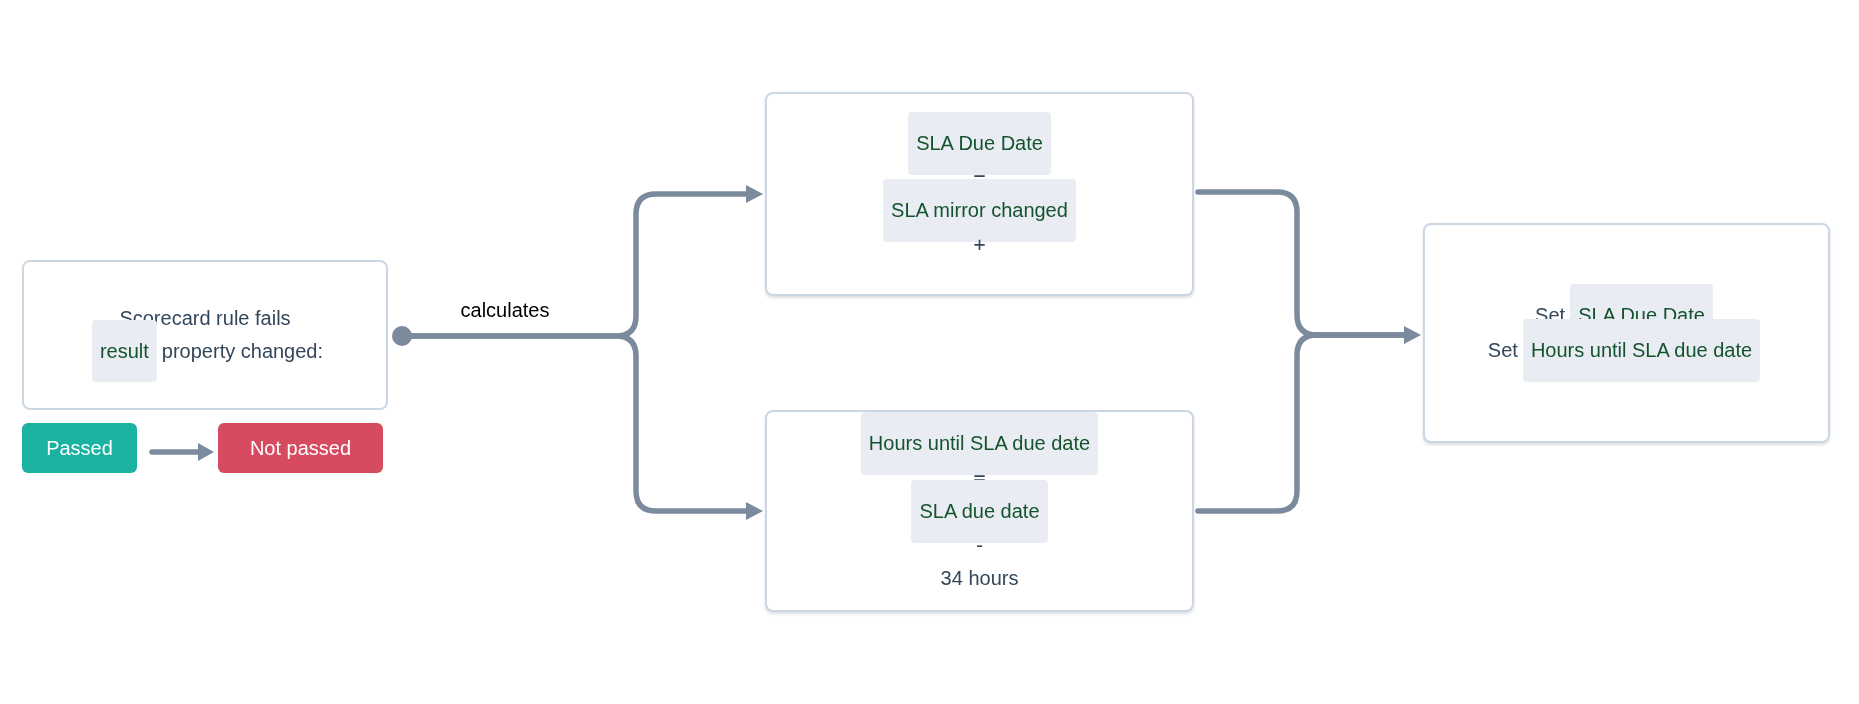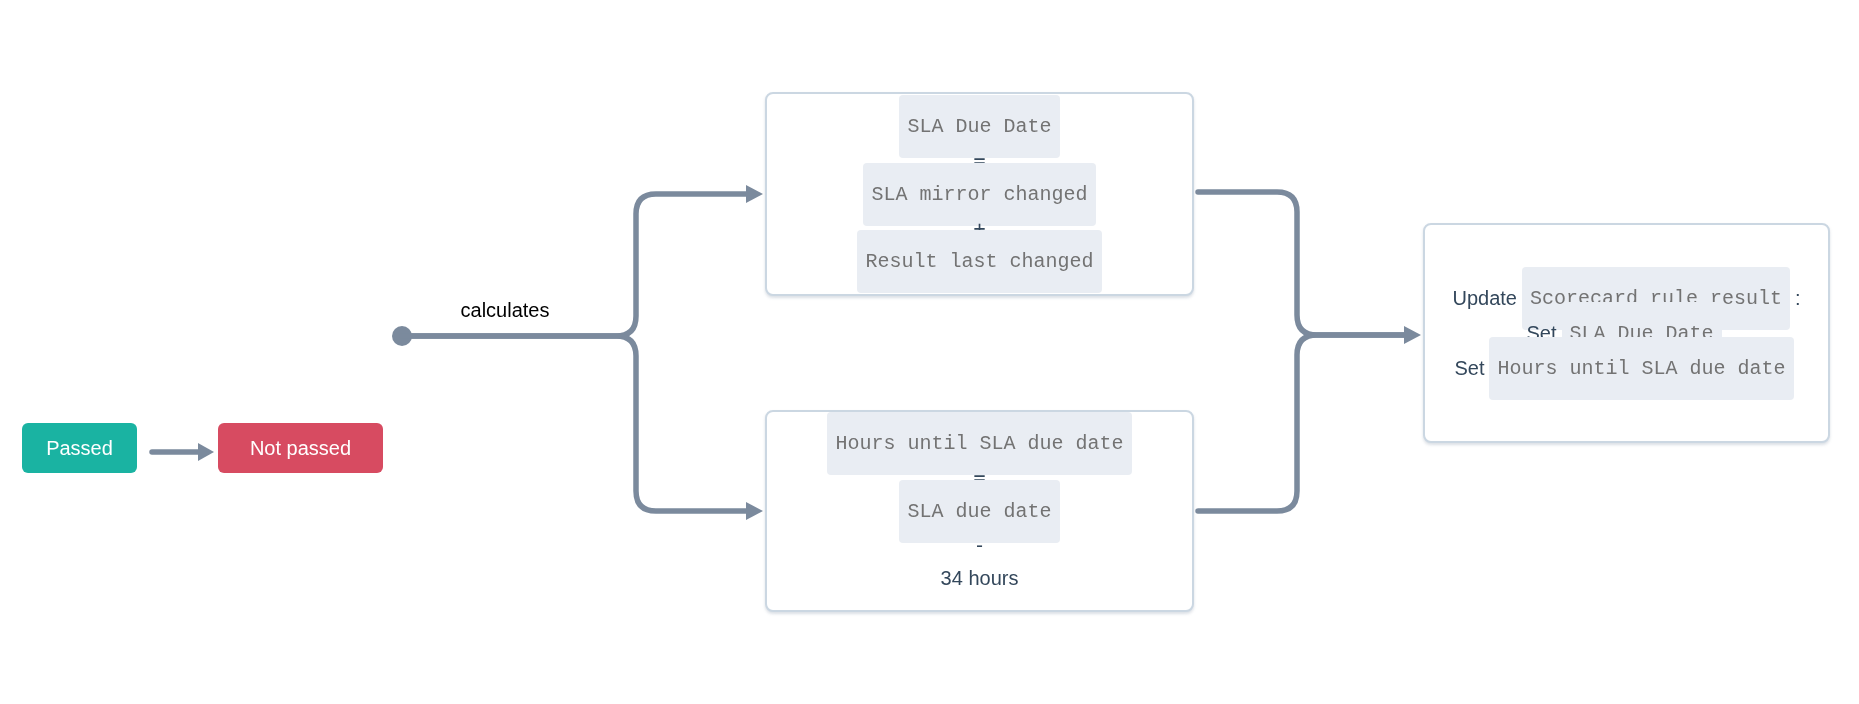--- a/index.html
+++ b/index.html
@@ -22,27 +22,27 @@
     box-sizing:border-box;
   }
   .trigger-box{left:22px;top:260px;width:366px;height:150px;box-shadow:none;}
   .calc-box-top{left:765px;top:92px;width:429px;height:204px;}
   .calc-box-bottom{left:765px;top:410px;width:429px;height:202px;}
   .update-box{left:1423px;top:223px;width:407px;height:220px;}
   .t-row{line-height:33px;font-size:20px;text-align:center;white-space:nowrap;}
   .c-row{height:33.6px;display:flex;align-items:center;justify-content:center;font-size:20px;white-space:nowrap;}
   .u-row{height:35px;display:flex;align-items:center;justify-content:center;font-size:20px;white-space:nowrap;}
   .chip{
-    font-family:Liberation Mono, monospace;
+    font-family:Liberation Sans, sans-serif;
     background:#e9edf3;
     border-radius:4px;
     padding:20px 8px;
     margin:0 5px;
     font-size:20px;
-    color:#737373;
+    color:#14532d;
     white-space:nowrap;
   }
   .op{font-family:"DejaVu Sans Mono", monospace;font-size:20px;}
   .edge-label{
     position:absolute;left:430px;top:299px;width:150px;
     text-align:center;font-size:20px;color:#000000;white-space:nowrap;
   }
   .status-btn{
     position:absolute;
     border:none;border-radius:6px;
@@ -71,63 +71,61 @@
 
     <path d="M402 336 H 616 Q 636 336 636 356 V 491 Q 636 511 656 511 H 746" fill="none" stroke-width="5.5" stroke-linecap="round" stroke-linejoin="round" stroke="#7b8a9d"></path>
     <polygon points="746,502 763,511 746,520" fill="#7b8a9d"></polygon>
 
     <path d="M1198 192 H 1277 Q 1297 192 1297 212 V 315 Q 1297 335 1317 335 H 1404" fill="none" stroke-width="5.5" stroke-linecap="round" stroke-linejoin="round" stroke="#7b8a9d"></path>
 
     <path d="M1198 511 H 1277 Q 1297 511 1297 491 V 355 Q 1297 335 1317 335 H 1404" fill="none" stroke-width="5.5" stroke-linecap="round" stroke-linejoin="round" stroke="#7b8a9d"></path>
     <polygon points="1404,326 1421,335 1404,344" fill="#7b8a9d"></polygon>
   </svg>
 
+  <div class="node trigger-box">
+    <div class="t-row">Scorecard rule fails</div>
+    <div class="t-row">
+      <span class="chip">result</span><span>property changed:</span>
+    </div>
+  </div>
 
   <div class="edge-label">calculates</div>
 
   <div class="status-btn not-passed-btn">
     <span>Not passed</span>
   </div>
   <div class="status-btn passed-btn">
     <span>Passed</span>
   </div>
 
   <div class="node calc-box-top">
     <div class="c-row">
       <span class="chip">SLA Due Date</span>
     </div>
     <div class="c-row op">=</div>
     <div class="c-row">
       <span class="chip">SLA mirror changed</span>
     </div>
     <div class="c-row op">+</div>
-    <div class="c-row">
-      <span class="chip">Result last changed</span>
-    </div>
   </div>
 
   <div class="node calc-box-bottom">
     <div class="c-row">
       <span class="chip">Hours until SLA due date</span>
     </div>
     <div class="c-row op">=</div>
     <div class="c-row">
       <span class="chip">SLA due date</span>
     </div>
     <div class="c-row op">-</div>
     <div class="c-row">34 hours</div>
   </div>
 
   <div class="node update-box">
     <div class="u-row">
-      <span>Update</span>
-      <span class="chip">Scorecard rule result</span>
-      <span>:</span>
-    </div>
-    <div class="u-row">
       <span>Set</span>
       <span class="chip">SLA Due Date</span>
     </div>
     <div class="u-row">
       <span>Set</span>
       <span class="chip">Hours until SLA due date</span>
     </div>
   </div>
 
 </div>

